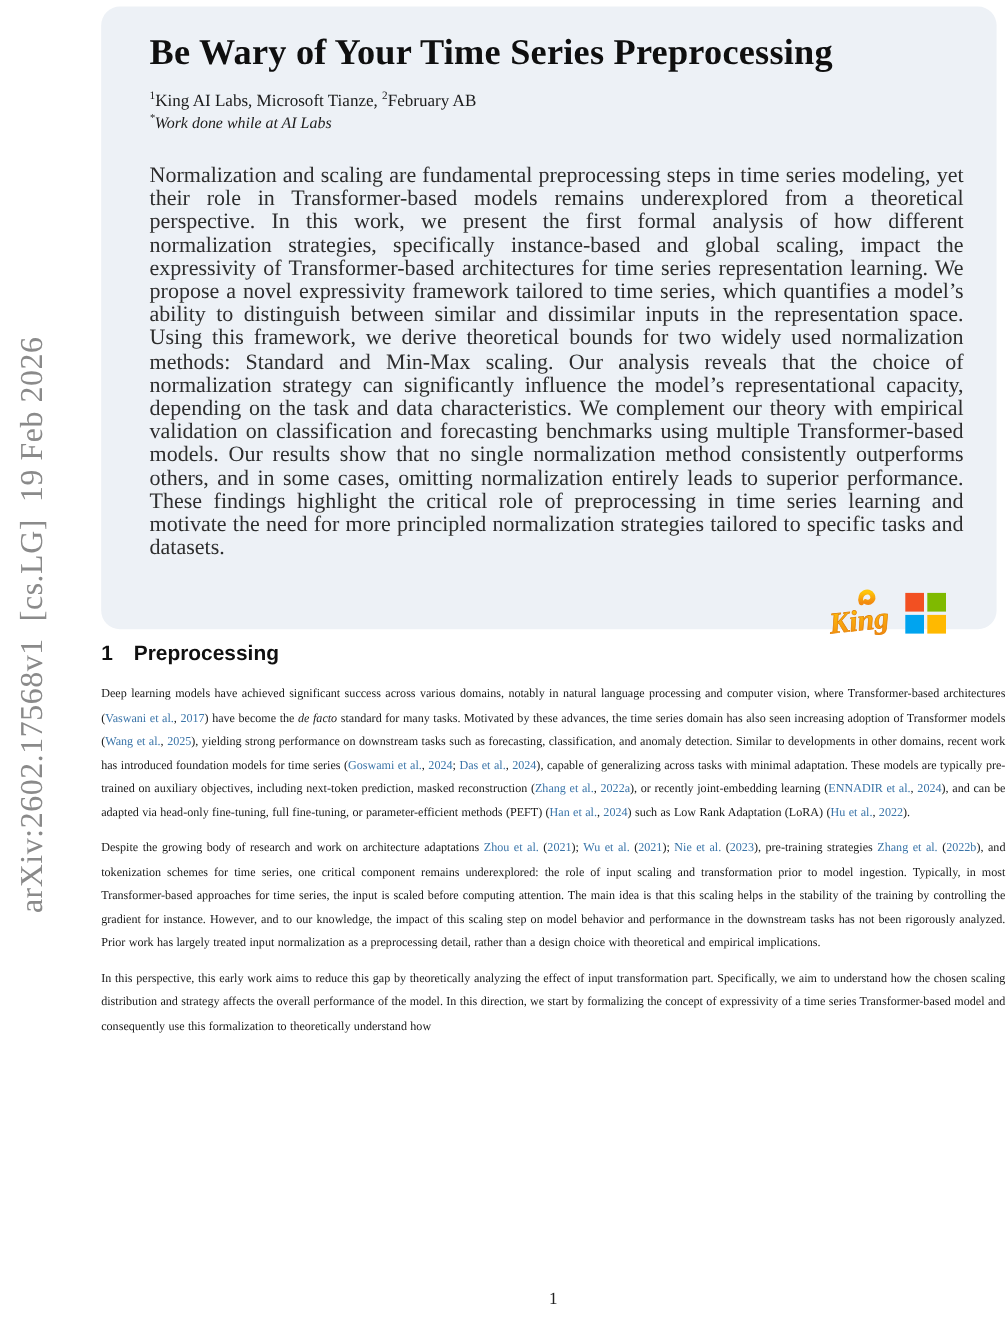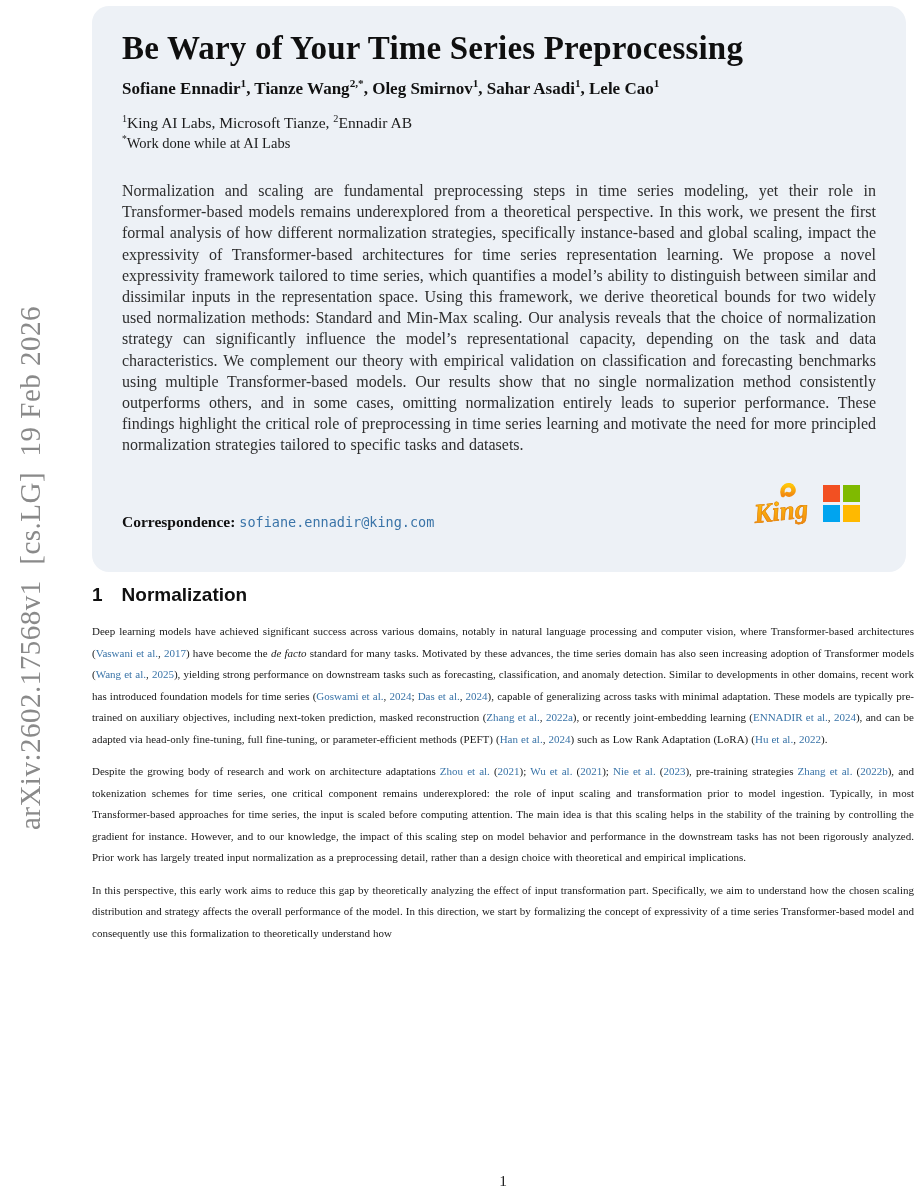--- a/index.html
+++ b/index.html
@@ -15,37 +15,37 @@
   
   .arxiv-strip{
     position:absolute; left:30px; top:568px;
     transform:translate(-50%,-50%) rotate(-90deg);
     white-space:pre; font-size:29px; letter-spacing:0.5px;
     color:var(--wm); font-family:"Liberation Serif", serif;
   }
   
   .header-box{
     position:absolute; left:92px; top:6px; width:814px; height:566px;
-    background:var(--boxbg); border-radius:17px; padding:24px 30px 18px 30px;
+    background:var(--boxbg); border-radius:17px; padding:24px 30px 18px 44px;
   }
   .paper-title{
     font-size:33px; font-weight:700; color:#0f0f0f; letter-spacing:0.2px;
     line-height:1.15;
   }
   .authors-line{
     margin-top:11px; font-size:17px; font-weight:700; color:#111;
   }
   .affiliation-line{
     margin-top:15px; font-size:15.5px; color:#1b1b1b;
   }
   .note-line{
-    margin-top:3px; font-size:14.5px; color:#1b1b1b;
+    margin-top:3px; font-size:14.5px; color:#1b1b1b;font-style:italic;
   }
   .abstract{
-    margin-top:28px; font-size:16px; line-height:21.2px; text-align:justify;
+    margin-top:28px; font-size:20px; line-height:21.2px; text-align:justify;
     color:#2e2e2e; word-spacing:0.5px;
   }
   .box-footer{
     margin-top:25px; display:flex; justify-content:space-between; align-items:flex-end;
   }
   .contact-block{font-size:15.5px; line-height:21px;}
   .contact-label{font-weight:700; color:#111;}
   .contact-email{
     font-family:"DejaVu Sans Mono", monospace; font-size:13.5px; color:var(--link);
   }
@@ -79,32 +79,26 @@
 </style>
 </head>
 <body>
 
 <div class="page">
 
   <div class="arxiv-strip">arXiv:2602.17568v1  [cs.LG]  19 Feb 2026</div>
 
   <div class="header-box">
     <div class="paper-title">Be Wary of Your Time Series Preprocessing</div>
-    <div class="authors-line"><span>Sofiane Ennadir</span><span class="seg-sup">1</span><span>, Tianze Wang</span><span class="seg-sup">2,*</span><span>, Oleg Smirnov</span><span class="seg-sup">1</span><span>, Sahar Asadi</span><span class="seg-sup">1</span><span>, Lele Cao</span><span class="seg-sup">1</span></div>
-    <div class="affiliation-line"><span class="seg-sup">1</span><span>King AI Labs, Microsoft Tianze, </span><span class="seg-sup">2</span><span>Ennadir AB</span></div>
+    <div class="affiliation-line"><span class="seg-sup">1</span><span>King AI Labs, Microsoft Tianze, </span><span class="seg-sup">2</span><span>February AB</span></div>
     <div class="note-line"><span class="seg-sup">*</span><span>Work done while at AI Labs</span></div>
     <div class="abstract">Normalization and scaling are fundamental preprocessing steps in time series modeling, yet their role in Transformer-based models remains underexplored from a theoretical perspective. In this work, we present the first formal analysis of how different normalization strategies, specifically instance-based and global scaling, impact the expressivity of Transformer-based architectures for time series representation learning. We propose a novel expressivity framework tailored to time series, which quantifies a model’s ability to distinguish between similar and dissimilar inputs in the representation space. Using this framework, we derive theoretical bounds for two widely used normalization methods: Standard and Min-Max scaling. Our analysis reveals that the choice of normalization strategy can significantly influence the model’s representational capacity, depending on the task and data characteristics. We complement our theory with empirical validation on classification and forecasting benchmarks using multiple Transformer-based models. Our results show that no single normalization method consistently outperforms others, and in some cases, omitting normalization entirely leads to superior performance. These findings highlight the critical role of preprocessing in time series learning and motivate the need for more principled normalization strategies tailored to specific tasks and datasets.</div>
 
     <div class="box-footer">
       <div class="contact-block">
-        <div>
-          <span class="contact-label">Correspondence:</span>
-          <span> </span>
-          <span class="contact-email">sofiane.ennadir@king.com</span>
-        </div>
       </div>
 
       <div class="logo-row">
         <svg width="58" height="46" viewBox="0 0 58 46" aria-hidden="true">
           <defs>
             <linearGradient id="kg" x1="0" y1="0" x2="0" y2="1">
               <stop offset="0" stop-color="#ffc60a"></stop>
               <stop offset="1" stop-color="#f28a10"></stop>
             </linearGradient>
           </defs>
@@ -117,21 +111,21 @@
           <div class="ms-sq"></div>
           <div class="ms-sq"></div>
         </div>
       </div>
     </div>
   </div>
 
   <div class="main">
     <div class="section-heading">
       <span>1</span>
-      <span>Normalization</span>
+      <span>Preprocessing</span>
     </div>
     <p class="para"><span>Deep learning models have achieved significant success across various domains, notably in natural language processing and computer vision, where Transformer-based architectures (</span><span class="seg-link">Vaswani et al.</span><span>, </span><span class="seg-link">2017</span><span>) have become the </span><span class="seg-italic">de facto</span><span> standard for many tasks. Motivated by these advances, the time series domain has also seen increasing adoption of Transformer models (</span><span class="seg-link">Wang et al.</span><span>, </span><span class="seg-link">2025</span><span>), yielding strong performance on downstream tasks such as forecasting, classification, and anomaly detection. Similar to developments in other domains, recent work has introduced foundation models for time series (</span><span class="seg-link">Goswami et al.</span><span>, </span><span class="seg-link">2024</span><span>; </span><span class="seg-link">Das et al.</span><span>, </span><span class="seg-link">2024</span><span>), capable of generalizing across tasks with minimal adaptation. These models are typically pre-trained on auxiliary objectives, including next-token prediction, masked reconstruction (</span><span class="seg-link">Zhang et al.</span><span>, </span><span class="seg-link">2022a</span><span>), or recently joint-embedding learning (</span><span class="seg-link">ENNADIR et al.</span><span>, </span><span class="seg-link">2024</span><span>), and can be adapted via head-only fine-tuning, full fine-tuning, or parameter-efficient methods (PEFT) (</span><span class="seg-link">Han et al.</span><span>, </span><span class="seg-link">2024</span><span>) such as Low Rank Adaptation (LoRA) (</span><span class="seg-link">Hu et al.</span><span>, </span><span class="seg-link">2022</span><span>).</span></p>
     <p class="para"><span>Despite the growing body of research and work on architecture adaptations </span><span class="seg-link">Zhou et al.</span><span> (</span><span class="seg-link">2021</span><span>); </span><span class="seg-link">Wu et al.</span><span> (</span><span class="seg-link">2021</span><span>); </span><span class="seg-link">Nie et al.</span><span> (</span><span class="seg-link">2023</span><span>), pre-training strategies </span><span class="seg-link">Zhang et al.</span><span> (</span><span class="seg-link">2022b</span><span>), and tokenization schemes for time series, one critical component remains underexplored: the role of input scaling and transformation prior to model ingestion. Typically, in most Transformer-based approaches for time series, the input is scaled before computing attention. The main idea is that this scaling helps in the stability of the training by controlling the gradient for instance. However, and to our knowledge, the impact of this scaling step on model behavior and performance in the downstream tasks has not been rigorously analyzed. Prior work has largely treated input normalization as a preprocessing detail, rather than a design choice with theoretical and empirical implications.</span></p>
     <p class="para"><span>In this perspective, this early work aims to reduce this gap by theoretically analyzing the effect of input transformation part. Specifically, we aim to understand how the chosen scaling distribution and strategy affects the overall performance of the model. In this direction, we start by formalizing the concept of expressivity of a time series Transformer-based model and consequently use this formalization to theoretically understand how</span></p>
   </div>
 
   <div class="page-number">1</div>
 
 </div>
 

